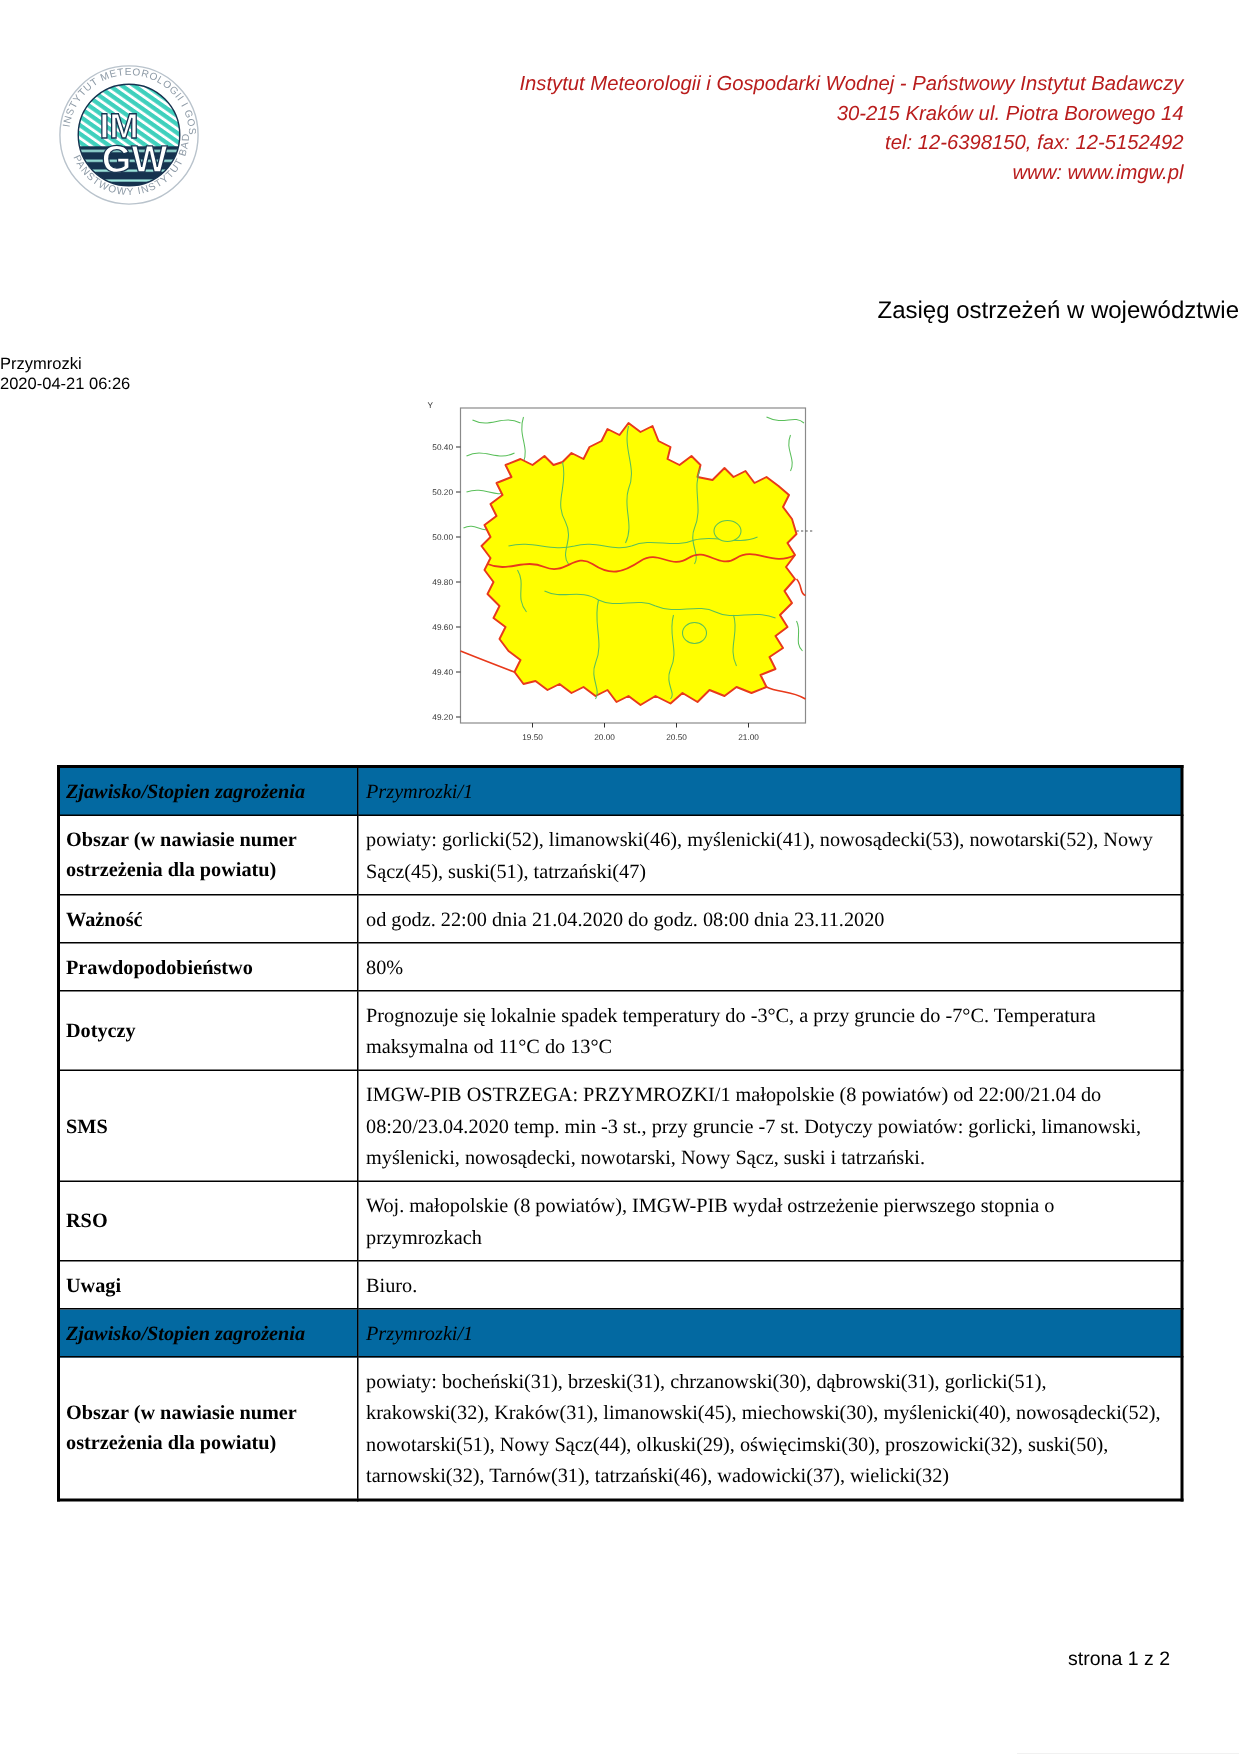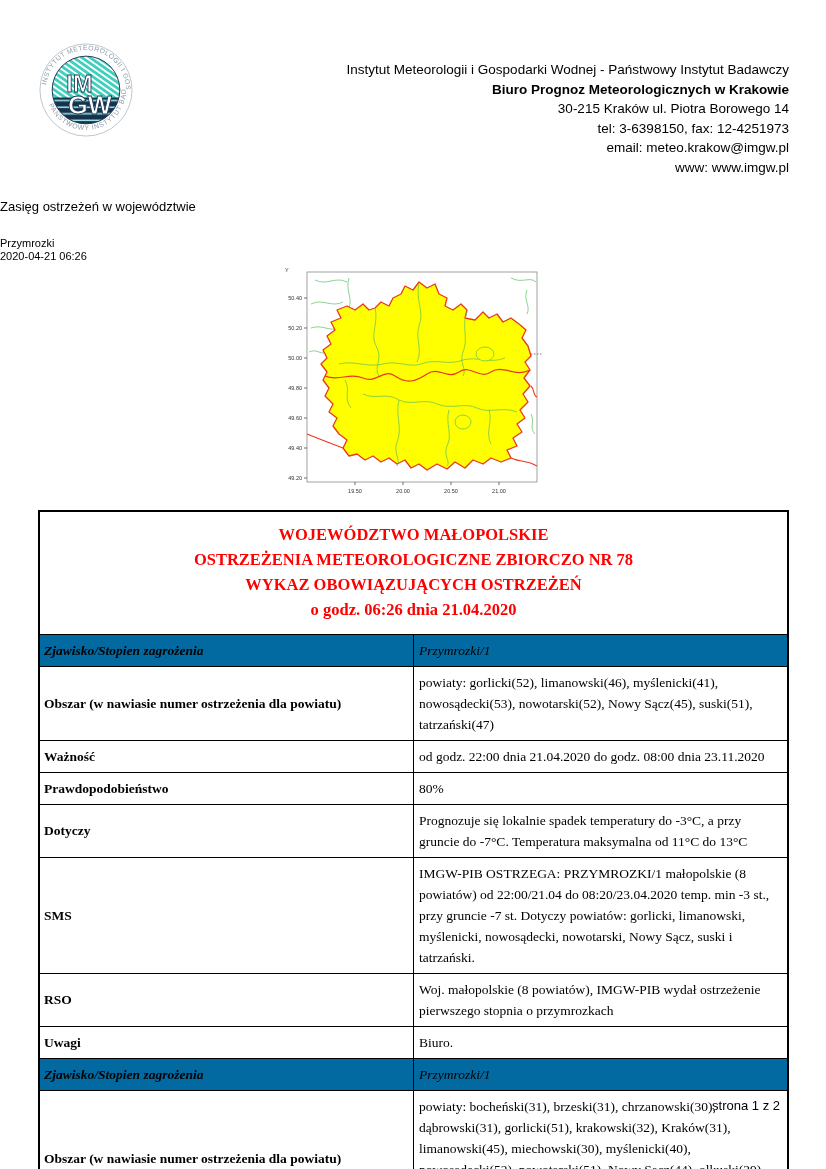--- a/index.html
+++ b/index.html
@@ -5,29 +5,29 @@
   html,body { margin:0; padding:0; background:#e8e8e8; }
   .page {
     position:relative; width:826px; height:1169px; margin:0 auto;
     background:#ffffff; overflow:hidden;
     font-family:"Liberation Sans", sans-serif;
   }
 
   
   .logo { position:absolute; left:39px; top:43px; width:94px; height:94px; }
   .contact {
-    position:absolute; right:37px; top:60px; text-align:right;
-    color:#000000; font-size:13.5px; line-height:19.5px; white-space:nowrap;
+    position:absolute; right:37px; top:46px; text-align:right;
+    color:#b91c1c; font-size:13.5px; line-height:19.5px; white-space:nowrap;font-style:italic;
   }
   .contact .org-bold { font-weight:bold; }
 
   
   .section-title {
     position:absolute; top:199px; left:0; width:100%;
-    text-align:left; font-size:13px; color:#000;
+    text-align:right; font-size:16px; color:#000;
   }
   .map-caption {
     position:absolute; top:237px; left:0; width:100%;
     text-align:left; font-size:11px; line-height:13px; color:#000;
   }
 
   
   .map-wrap { position:absolute; left:279px; top:264px; width:268px; height:244px; }
 
   
@@ -89,24 +89,22 @@
       <text font-family="Liberation Sans, sans-serif" font-size="7.2" fill="#8d9aa6" letter-spacing="0.8">
         <textPath href="#arcBot" startOffset="12%">PAŃSTWOWY INSTYTUT BADAWCZY</textPath>
       </text>
       <text x="43" y="52" text-anchor="middle" font-family="Liberation Sans, sans-serif" font-weight="bold" font-size="25" fill="#ffffff" stroke="#16324f" stroke-width="0.9">IM</text>
       <text x="54" y="76" text-anchor="middle" font-family="Liberation Sans, sans-serif" font-weight="bold" font-size="27" fill="#ffffff" stroke="#16324f" stroke-width="0.9">GW</text>
     </svg>
   </div>
 
   <div class="contact">
     <div>Instytut Meteorologii i Gospodarki Wodnej - Państwowy Instytut Badawczy</div>
-    <div class="org-bold">Biuro Prognoz Meteorologicznych w Krakowie</div>
     <div>30-215 Kraków ul. Piotra Borowego 14</div>
-    <div>tel: 3-6398150, fax: 12-4251973</div>
-    <div>email: meteo.krakow@imgw.pl</div>
+    <div>tel: 12-6398150, fax: 12-5152492</div>
     <div>www: www.imgw.pl</div>
   </div>
 
   <div class="section-title">Zasięg ostrzeżeń w województwie</div>
   <div class="map-caption">
     <div>Przymrozki</div>
     <div>2020-04-21 06:26</div>
   </div>
 
   <div class="map-wrap">
@@ -181,28 +179,20 @@
         <text x="76" y="229" text-anchor="middle">19.50</text>
         <text x="124" y="229" text-anchor="middle">20.00</text>
         <text x="172" y="229" text-anchor="middle">20.50</text>
         <text x="220" y="229" text-anchor="middle">21.00</text>
       </g>
     </svg>
   </div>
 
   <table class="warn-table">
     <tbody>
-      <tr>
-        <td class="title-cell" colspan="2">
-          <div class="title-line">WOJEWÓDZTWO MAŁOPOLSKIE</div>
-          <div class="title-line">OSTRZEŻENIA METEOROLOGICZNE ZBIORCZO NR 78</div>
-          <div class="title-line">WYKAZ OBOWIĄZUJĄCYCH OSTRZEŻEŃ</div>
-          <div class="title-line">o godz. 06:26 dnia 21.04.2020</div>
-        </td>
-      </tr>
 
     <tr class="hl">
           <td class="lbl">Zjawisko/Stopien zagrożenia</td>
           <td class="val">Przymrozki/1</td>
         </tr>
         <tr>
           <td class="lbl">Obszar (w nawiasie numer ostrzeżenia dla powiatu)</td>
           <td class="val">powiaty: gorlicki(52), limanowski(46), myślenicki(41), nowosądecki(53), nowotarski(52), Nowy Sącz(45), suski(51), tatrzański(47)</td>
         </tr>
         <tr>

